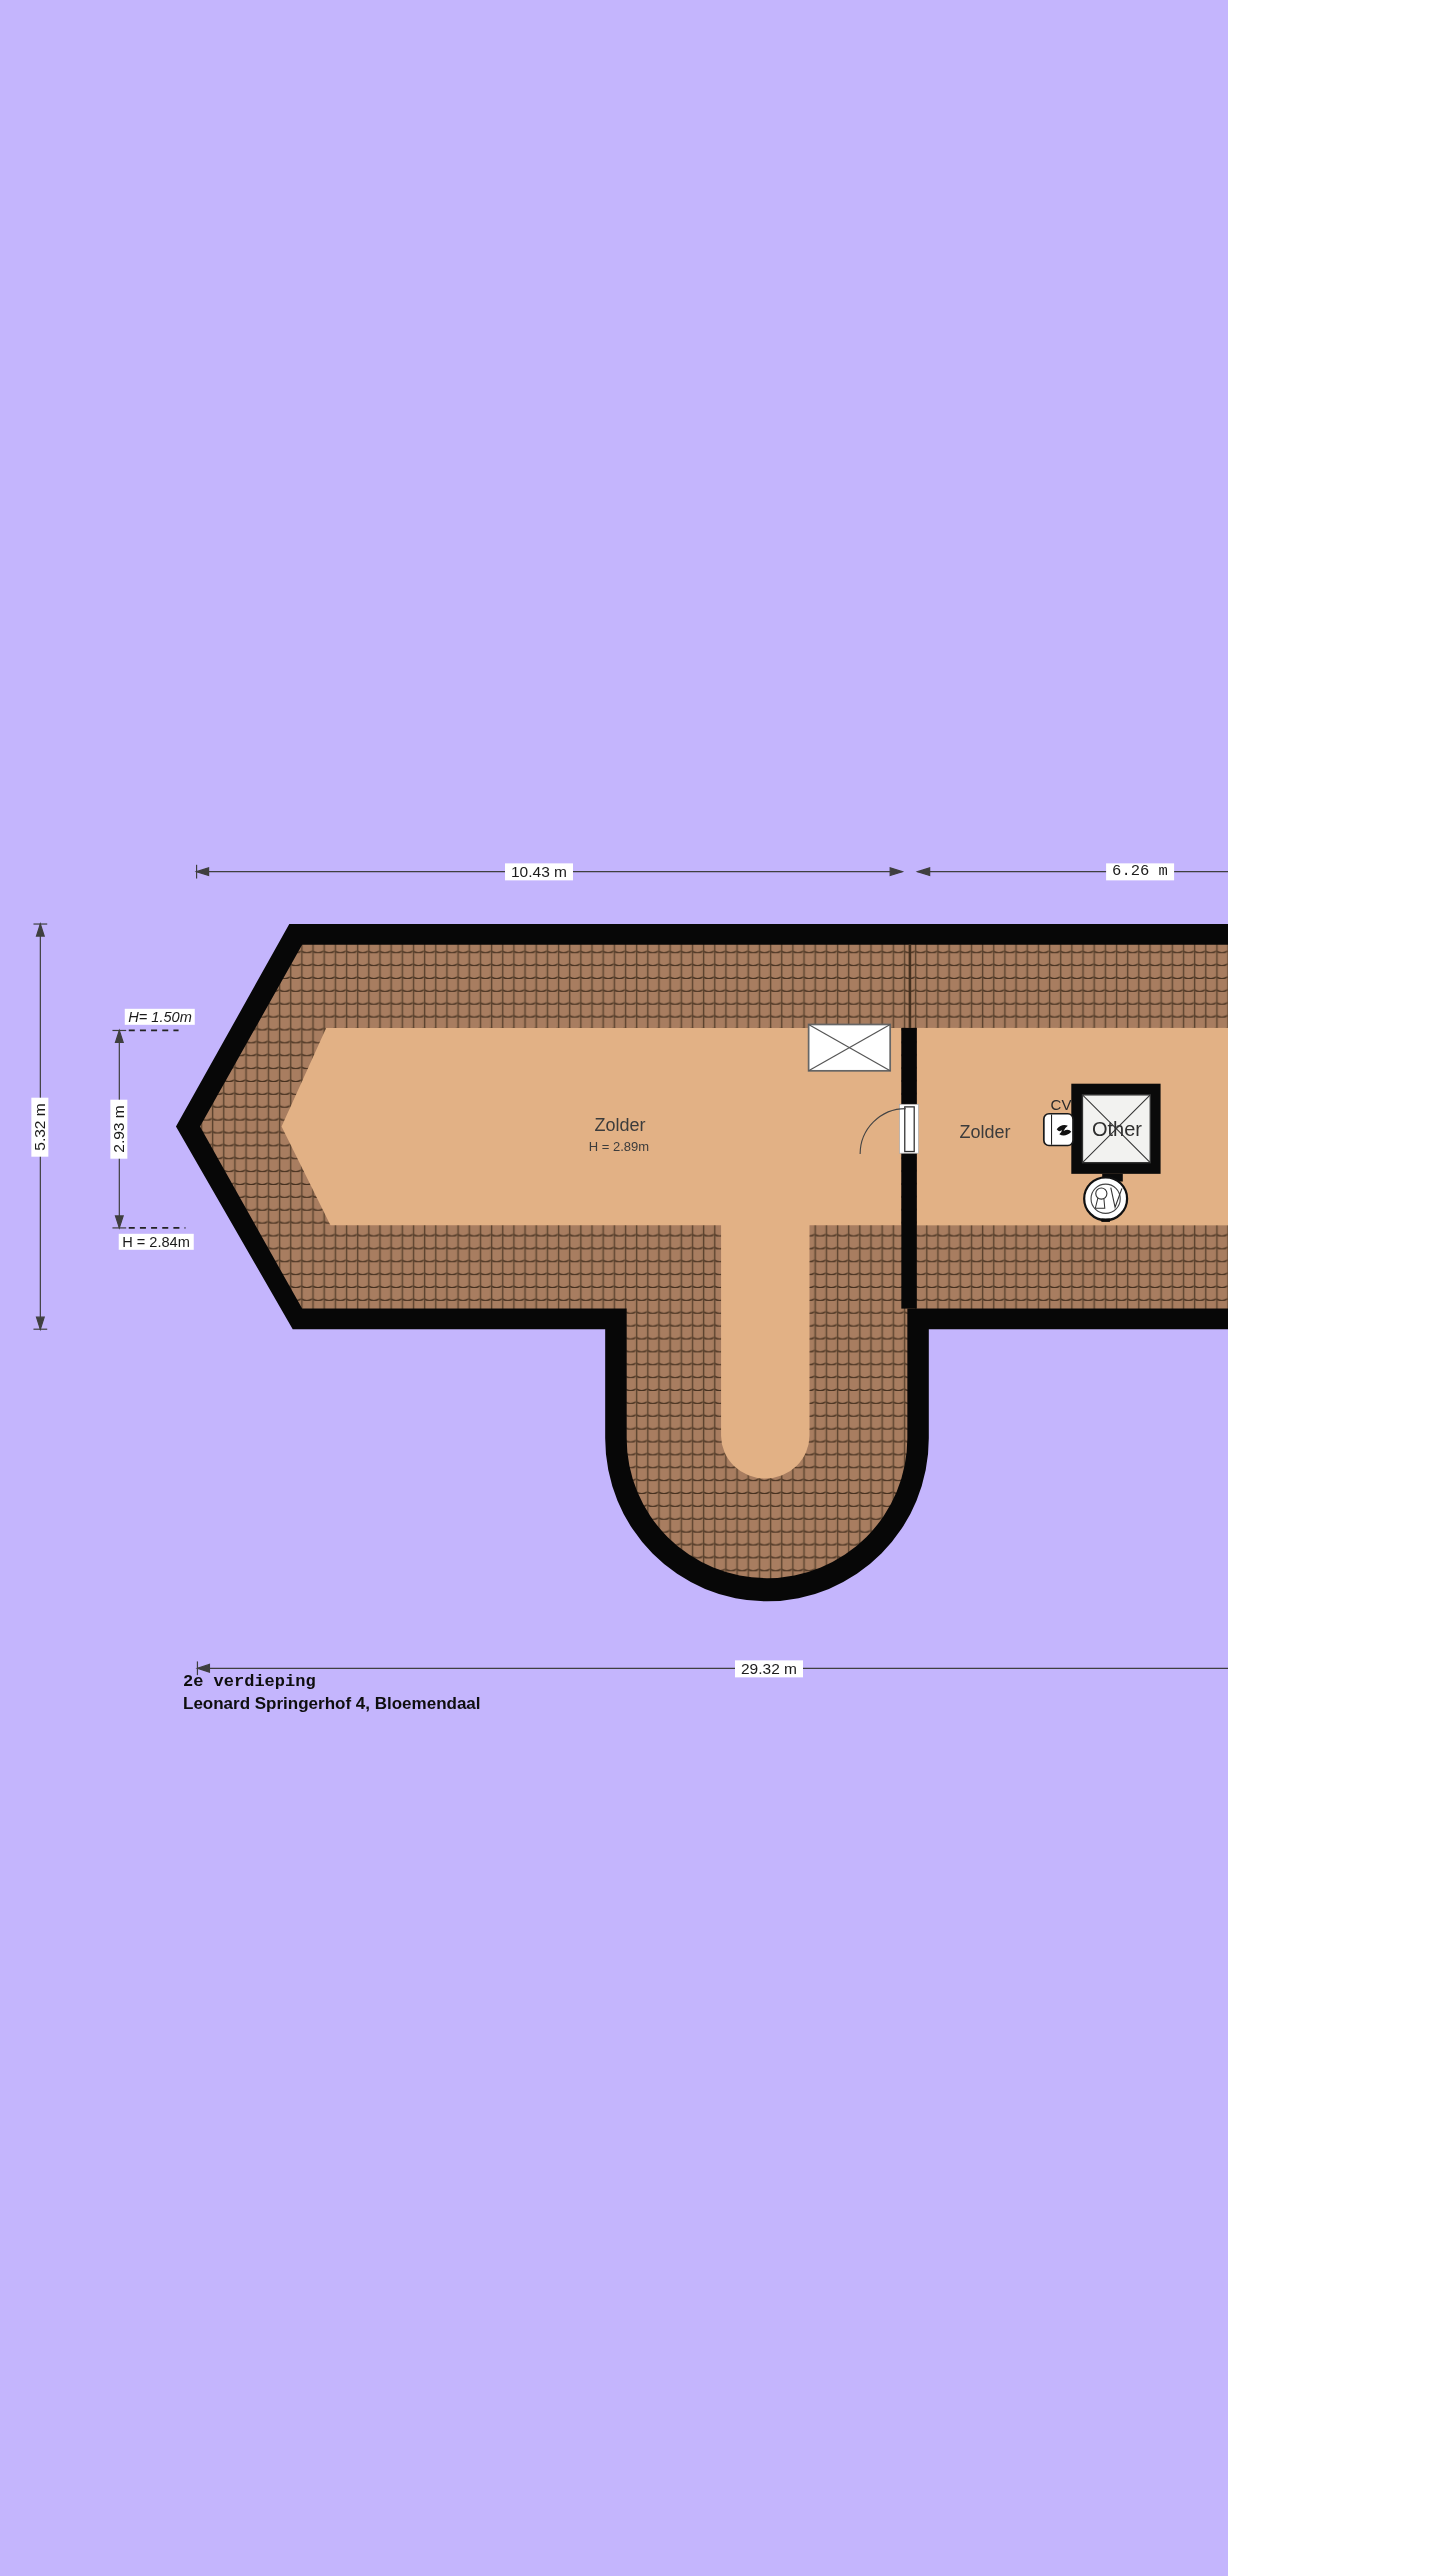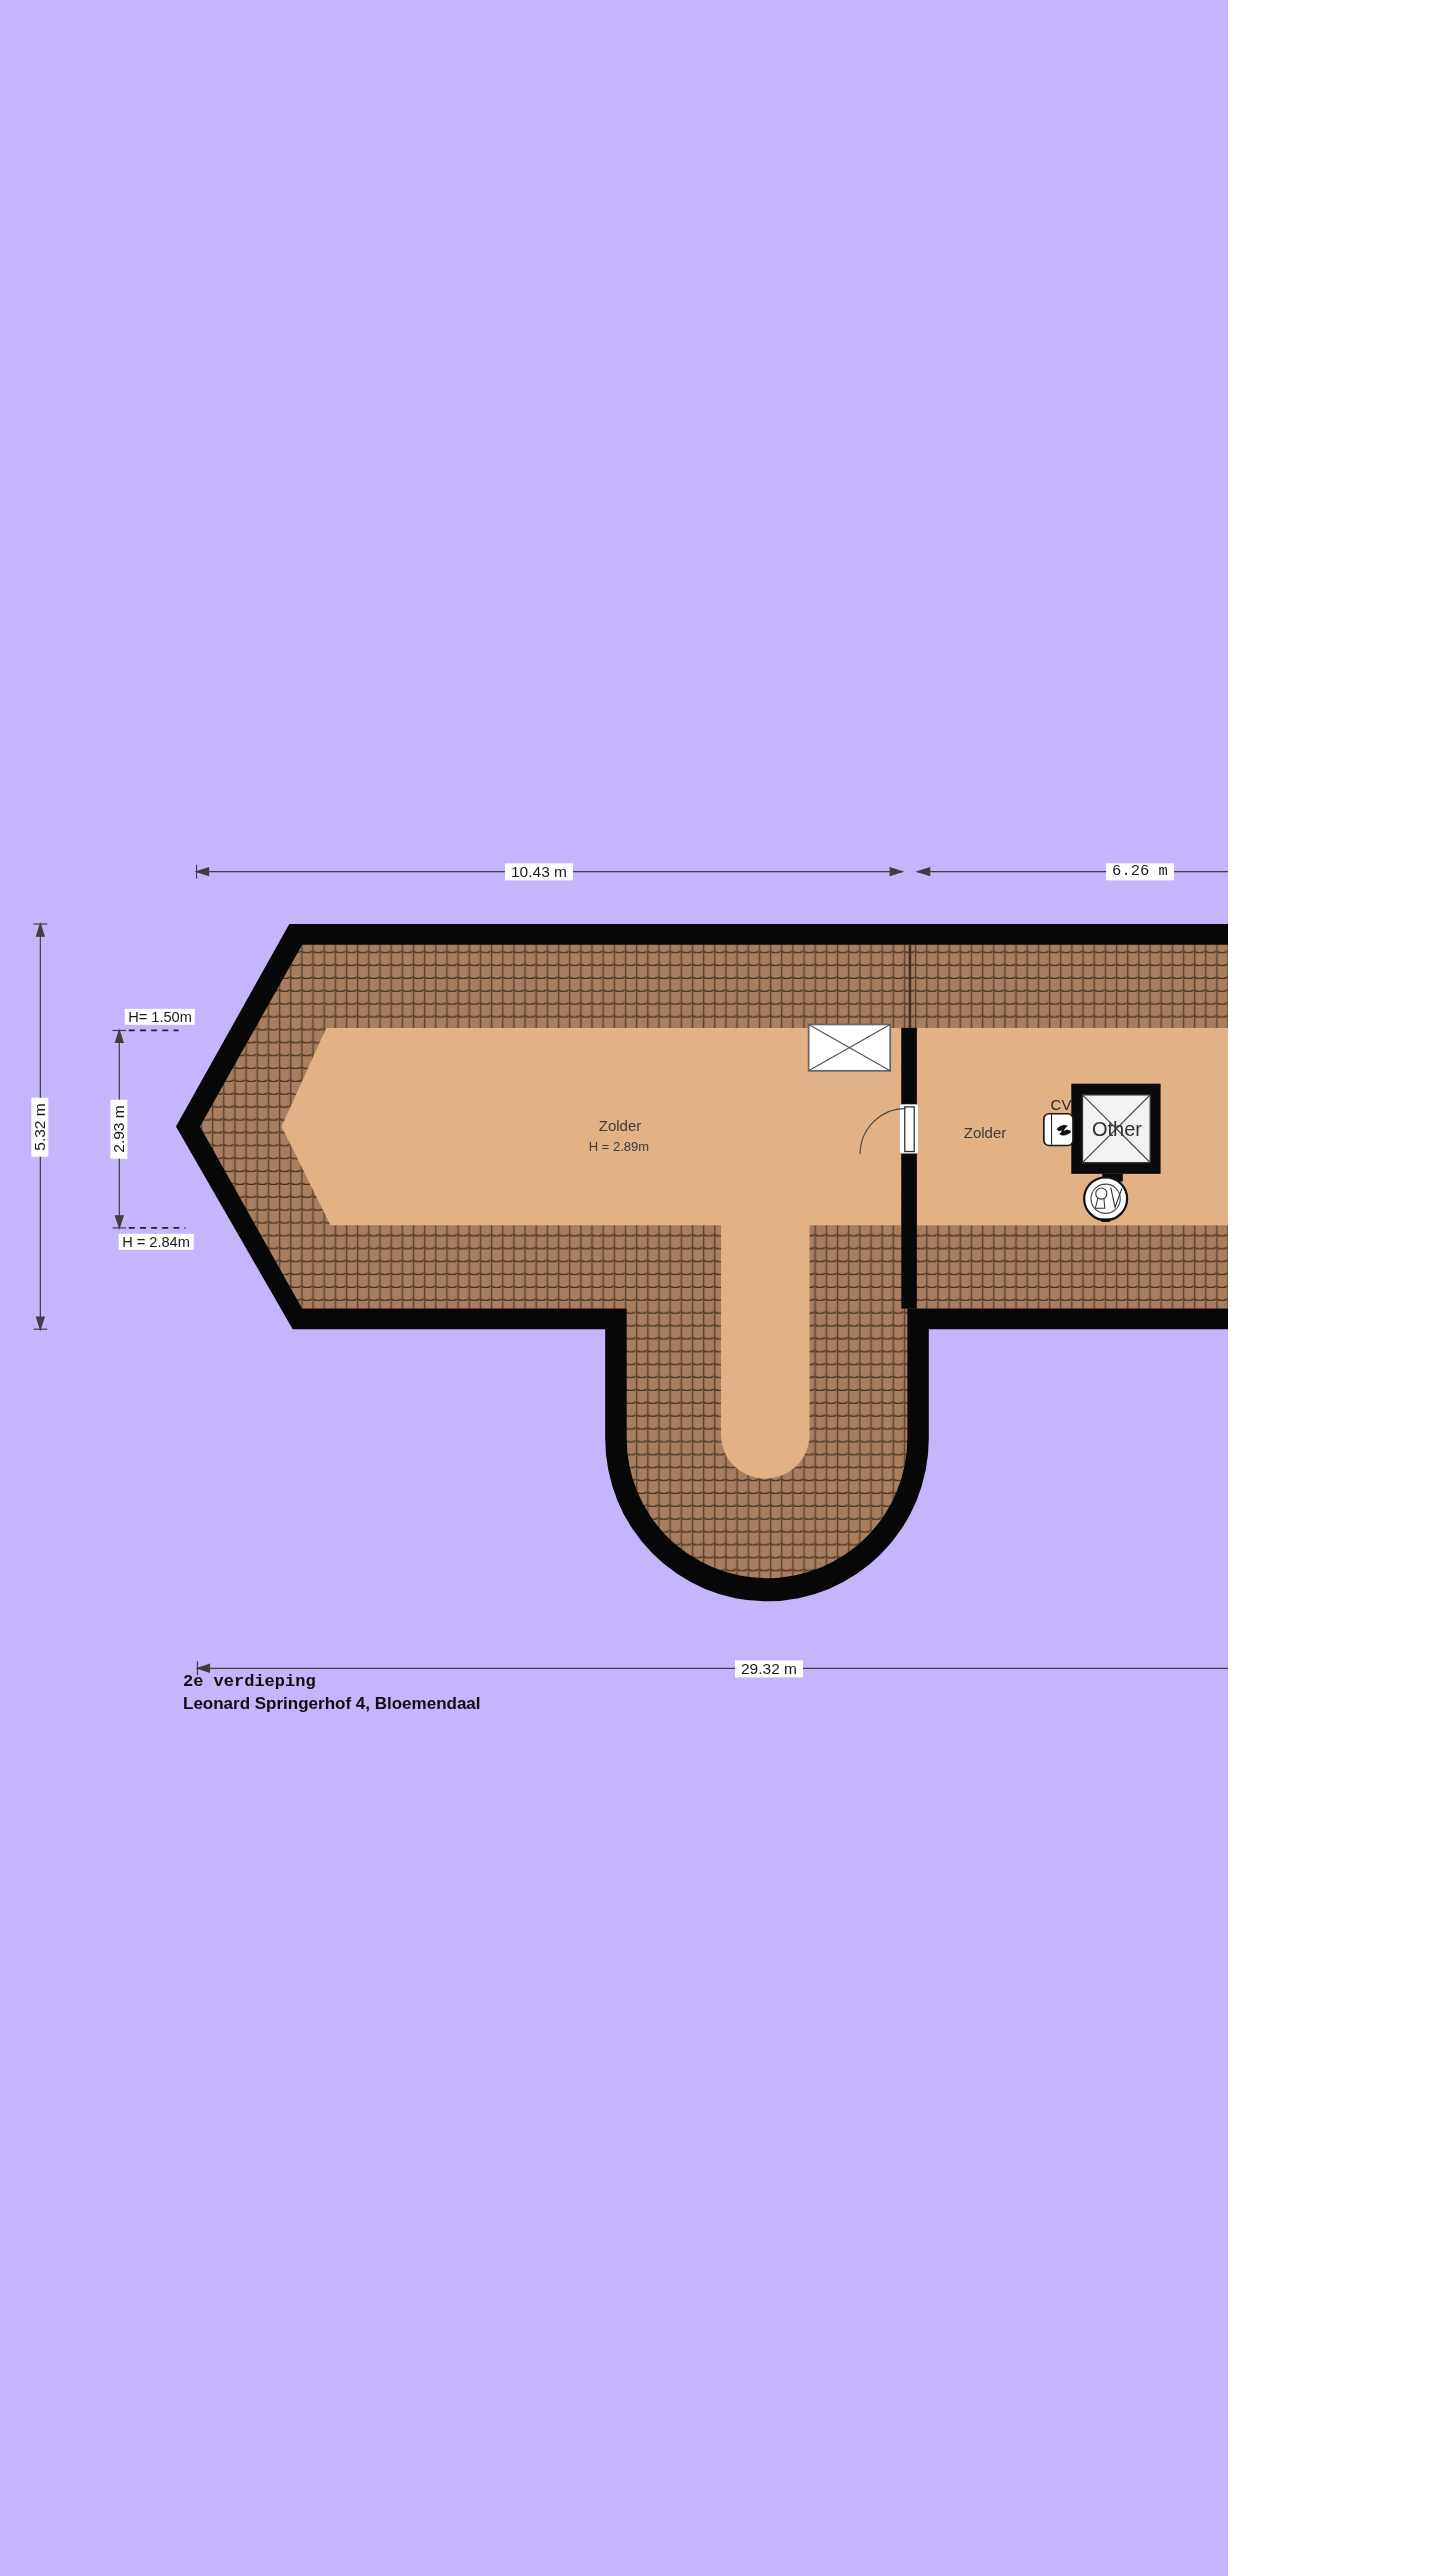--- a/index.html
+++ b/index.html
@@ -20,21 +20,21 @@
     line-height:1;
   }
   .dim{
     background:#ffffff;
     padding:0.9px 6px;
     font-size:15.5px;
     color:#1b1b1b;
   }
   .rot{transform:translate(-50%,-50%) rotate(-90deg);}
   .hlabel{font-size:14.6px;color:#1b1b1b;background:#fff;padding:0.9px 3.4px;}
-  .room{font-size:15px;color:#3c3c3c;text-align:right;}
+  .room{font-size:18px;color:#3c3c3c;text-align:right;}
   .room-sub{font-size:13px;color:#3c3c3c;}
   .cv-lbl{font-size:15px;font-weight:400;color:#2a2a2a;}
   .other-lbl{font-size:20px;color:#2e2e2e;background:transparent;}
   .footer{
     position:absolute;
     left:183px;
     color:#0e0e0e;
     font-size:17px;
     font-weight:bold;
     line-height:1;
@@ -149,21 +149,21 @@
     </g>
   </svg>
 
   <div class="lbl dim" style="left:539px;top:872px;">10.43 m</div>
   <div class="lbl dim" style="left:1140px;top:872px;font-family:Liberation Mono, monospace;">6.26 m</div>
   <div class="lbl dim" style="left:769px;top:1669px;">29.32 m</div>
   <div class="lbl dim rot" style="left:40px;top:1127px;">5.32 m</div>
   <div class="lbl dim rot" style="left:119px;top:1129px;">2.93 m</div>
   <div class="lbl dim rot" style="left:1411px;top:1262px;">9.36 m</div>
 
-  <div class="lbl hlabel" style="left:160px;top:1017px;">H= 1.50m</div>
+  <div class="lbl hlabel" style="left:160px;top:1017px;font-style:italic;">H= 1.50m</div>
   <div class="lbl hlabel" style="left:156px;top:1242px;">H = 2.84m</div>
 
   <div class="lbl room" style="left:620px;top:1125px;">Zolder</div>
   <div class="lbl room-sub" style="left:619px;top:1146px;">H = 2.89m</div>
   <div class="lbl room" style="left:985px;top:1132px;">Zolder</div>
 
   <div class="lbl cv-lbl" style="left:1061px;top:1104px;">CV</div>
   <div class="lbl other-lbl" style="left:1117px;top:1129px;">Other</div>
 
   <div class="footer" style="top:1673px;font-family:Liberation Mono, monospace;">2e verdieping</div>

